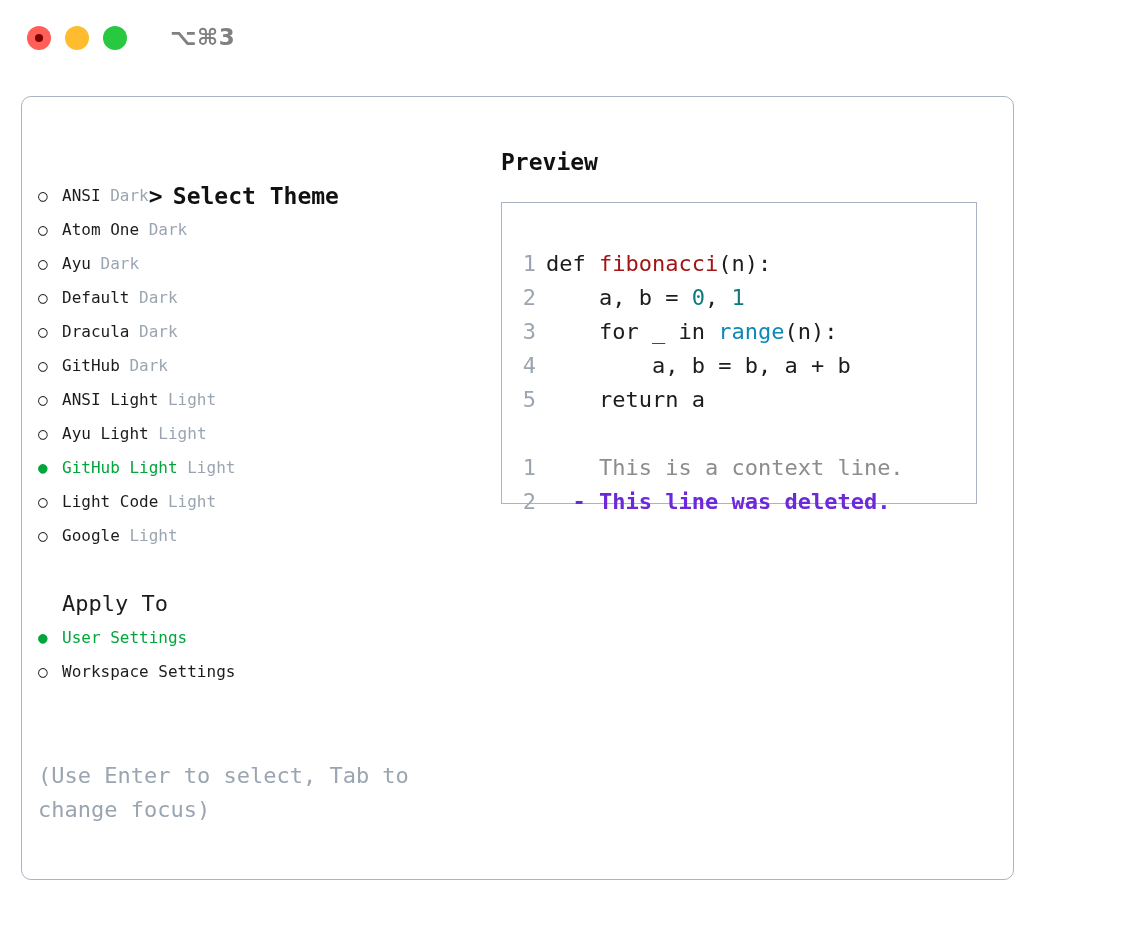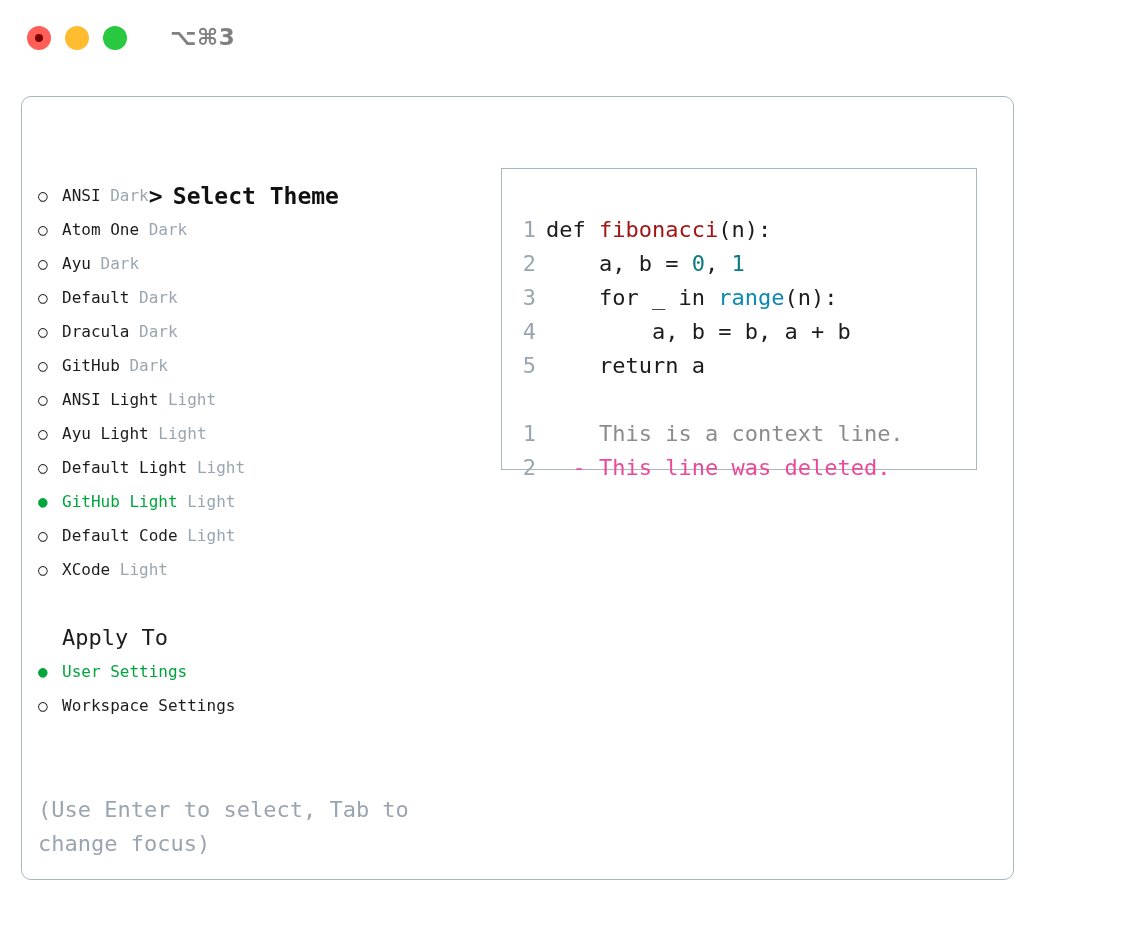--- a/index.html
+++ b/index.html
@@ -179,21 +179,21 @@
     margin-right: 10px;
   }
 
   .tok-fn    { color: #a31515; }
   .tok-num   { color: #0d7b7b; }
   .tok-call  { color: #0b88b5; }
   .tok-plain { color: #1c1c1c; }
 
   .diff-gap { height: 34px; }
   .diff-ctx { color: #8c8c8c; }
-  .diff-del { color: #ec4899; }
+  .diff-del { color: #6d28d9; font-weight: bold; }
   .diff-add { color: #00b400; }
 </style>
 </head>
 <body>
 
 <div class="window">
 
   <div class="titlebar">
     <div class="lights">
       <div class="light red">
@@ -215,41 +215,41 @@
 
       <div id="theme-list">
           <div class="row"><span class="marker">○</span><span class="label">ANSI</span> <span class="tag">Dark</span></div>
           <div class="row"><span class="marker">○</span><span class="label">Atom One</span> <span class="tag">Dark</span></div>
           <div class="row"><span class="marker">○</span><span class="label">Ayu</span> <span class="tag">Dark</span></div>
           <div class="row"><span class="marker">○</span><span class="label">Default</span> <span class="tag">Dark</span></div>
           <div class="row"><span class="marker">○</span><span class="label">Dracula</span> <span class="tag">Dark</span></div>
           <div class="row"><span class="marker">○</span><span class="label">GitHub</span> <span class="tag">Dark</span></div>
           <div class="row"><span class="marker">○</span><span class="label">ANSI Light</span> <span class="tag">Light</span></div>
           <div class="row"><span class="marker">○</span><span class="label">Ayu Light</span> <span class="tag">Light</span></div>
-          <div class="row"><span class="marker">○</span><span class="label">Default Light</span> <span class="tag">Light</span></div>
           <div class="row selected"><span class="marker">●</span><span class="label">GitHub Light</span> <span class="tag">Light</span></div>
-          <div class="row"><span class="marker">○</span><span class="label">Default Code</span> <span class="tag">Light</span></div>
-          <div class="row"><span class="marker">○</span><span class="label">XCode</span> <span class="tag">Light</span></div>
+          <div class="row"><span class="marker">○</span><span class="label">Light Code</span> <span class="tag">Light</span></div>
+          <div class="row"><span class="marker">○</span><span class="label">Google</span> <span class="tag">Light</span></div>
         </div>
 
       <div class="spacer"></div>
 
       <div class="section-title"><span class="marker"> </span><span>Apply To</span></div>
 
       <div id="apply-list">
           <div class="row selected"><span class="marker">●</span><span class="label">User Settings</span></div>
           <div class="row"><span class="marker">○</span><span class="label">Workspace Settings</span></div>
         </div>
 
       <div class="spacer"></div>
 
       <div class="hint">(Use Enter to select, Tab to change focus)</div>
     </div>
 
     <div class="right-col">
+      <div class="preview-title">Preview</div>
       <div class="preview-box">
         <div id="code-block">
             <div class="code-line"><span class="ln">1</span><span class="tok-plain">def </span><span class="tok-fn">fibonacci</span><span class="tok-plain">(n):</span></div>
             <div class="code-line"><span class="ln">2</span><span class="tok-plain">    a, b = </span><span class="tok-num">0</span><span class="tok-plain">, </span><span class="tok-num">1</span></div>
             <div class="code-line"><span class="ln">3</span><span class="tok-plain">    for _ in </span><span class="tok-call">range</span><span class="tok-plain">(n):</span></div>
             <div class="code-line"><span class="ln">4</span><span class="tok-plain">        a, b = b, a + b</span></div>
             <div class="code-line"><span class="ln">5</span><span class="tok-plain">    return a</span></div>
           </div>
         <div class="diff-gap"></div>
         <div id="diff-block">

